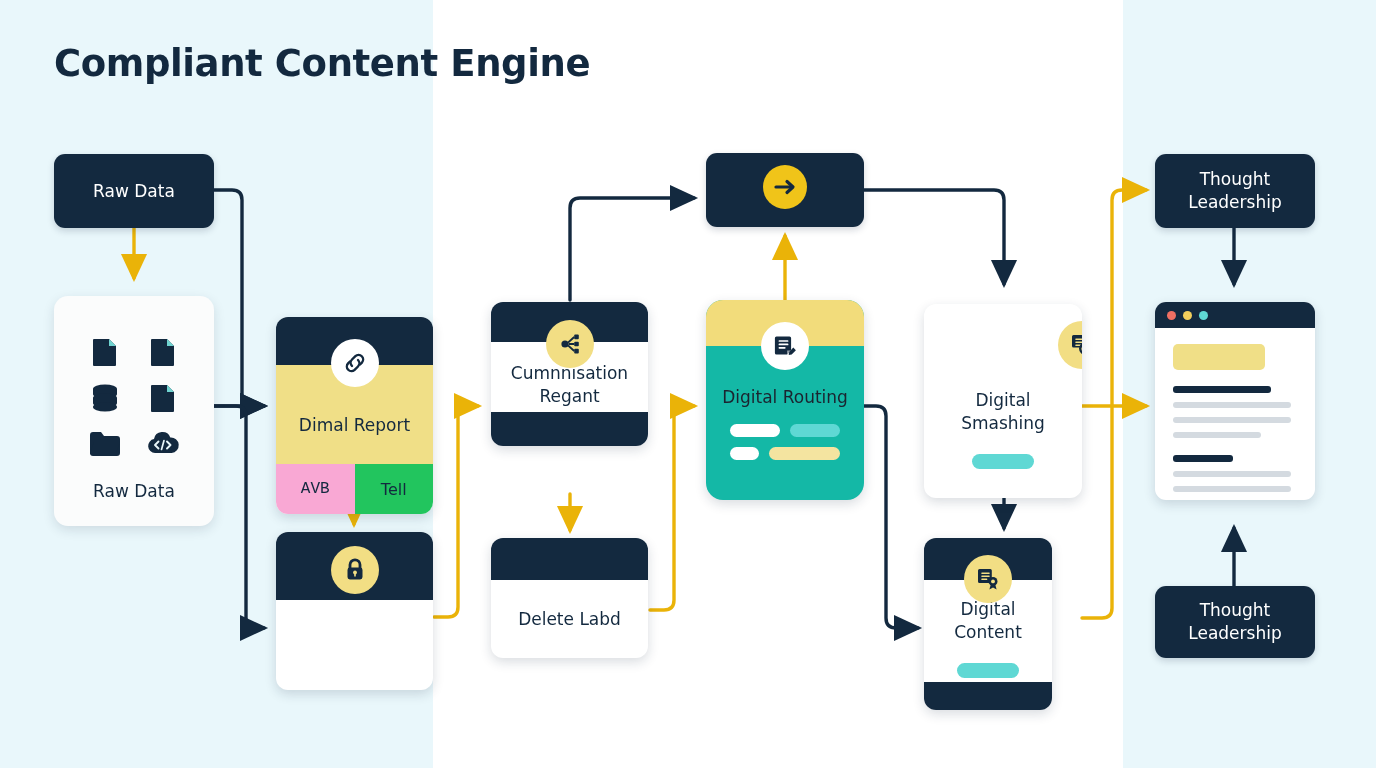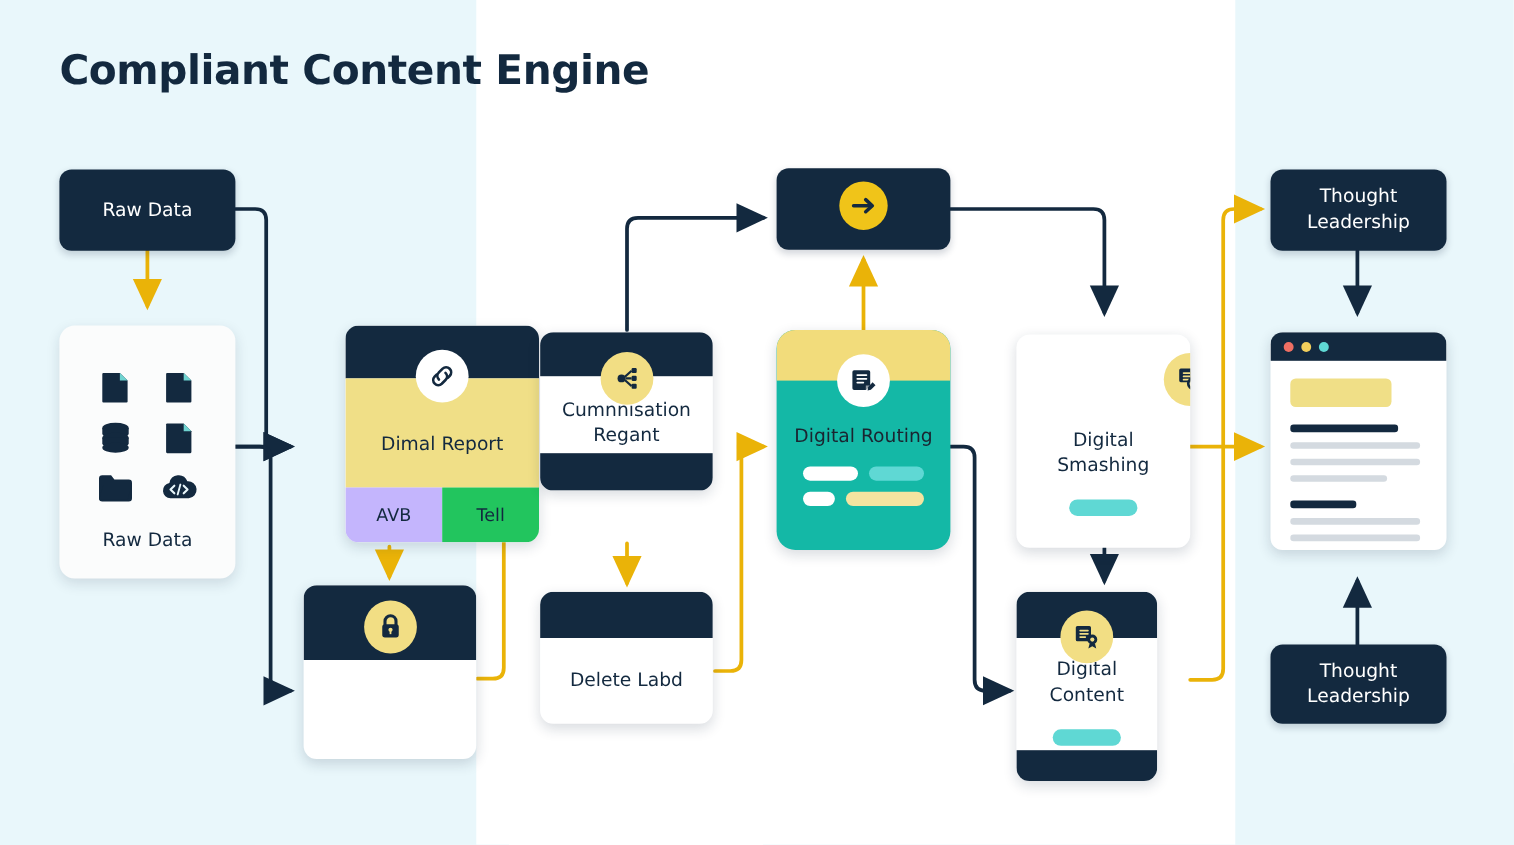--- a/index.html
+++ b/index.html
@@ -146,21 +146,21 @@
     flex: 0 0 50px;
   }
   .split-cell {
     flex: 1;
     display: flex;
     align-items: center;
     justify-content: center;
     font-size: 16px;
     color: #13293f;
   }
-  .split-cell.light { background: #c4b5fd; }
+  .split-cell.light { background: #f9a8d4; font-family: Liberation Mono, monospace; }
   .split-cell.dark  { background: #22c55e; }
 
   
   .amber-card {
     border-radius: 17px;
     overflow: hidden;
     box-shadow: 0 4px 12px rgba(20,40,65,0.16);
     background: #14b8a6;
     display: flex;
     flex-direction: column;
@@ -348,21 +348,21 @@
             <path d="M9,22 a7,7 0 0 1 -1,-13.9 a8.5,8.5 0 0 1 16.3,-1.6 a7.3,7.3 0 0 1 1.3,15.5z" fill="#13293f"></path>
             <path d="M12.5,10.5 L9,14 l3.5,3.5" stroke="#e9f7fb" stroke-width="1.9" fill="none" stroke-linecap="round" stroke-linejoin="round"></path>
             <path d="M21,10.5 L24.5,14 L21,17.5" stroke="#e9f7fb" stroke-width="1.9" fill="none" stroke-linecap="round" stroke-linejoin="round"></path>
             <path d="M18,9.5 L15.5,18.5" stroke="#e9f7fb" stroke-width="1.7" stroke-linecap="round"></path>
           </svg>
       </span>
     </div>
     <div class="tile-label">Raw Data</div>
   </div>
 
-  <div class="node card" style="left:276px; top:296px; width:176px; height:197px;margin-left:38px;">
+  <div class="node card" style="left:276px; top:317px; width:157px; height:197px;">
     <div class="card-head">
       <div class="badge white">
         <svg width="26" height="26" viewBox="0 0 26 26">
             <path d="M10,16 a4.6,4.6 0 0 1 0,-6.5 l3.4,-3.4 a4.6,4.6 0 0 1 6.5,6.5 l-1.8,1.8" stroke="#13293f" stroke-width="2.4" fill="none" stroke-linecap="round"></path>
             <path d="M16,10 a4.6,4.6 0 0 1 0,6.5 l-3.4,3.4 a4.6,4.6 0 0 1 -6.5,-6.5 l1.8,-1.8" stroke="#13293f" stroke-width="2.4" fill="none" stroke-linecap="round"></path>
           </svg>
       </div>
     </div>
     <div class="card-body yellow-body">
       <div class="card-title" style="margin-top:22px;">Dimal Report</div>

